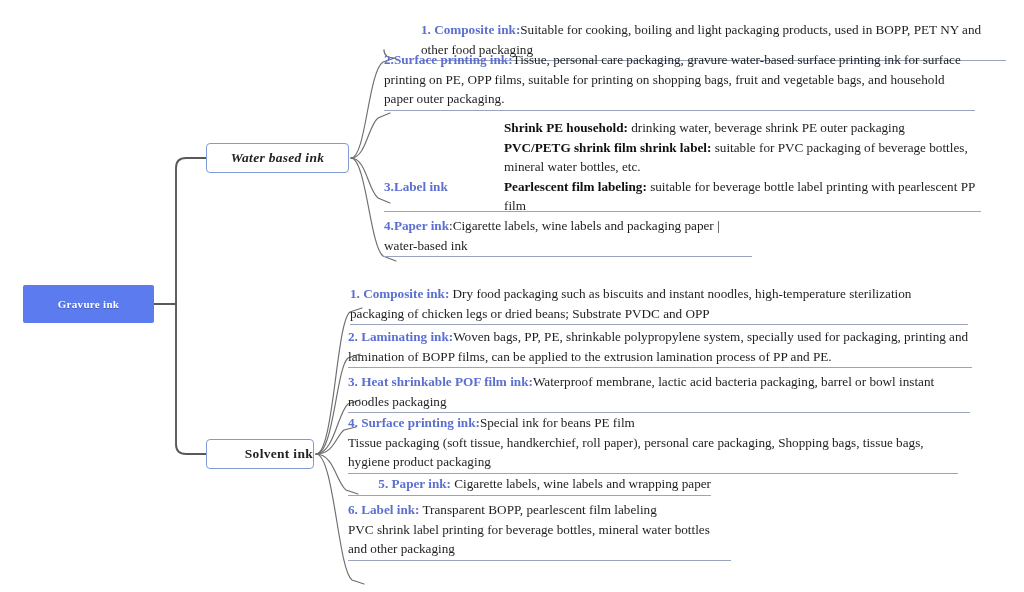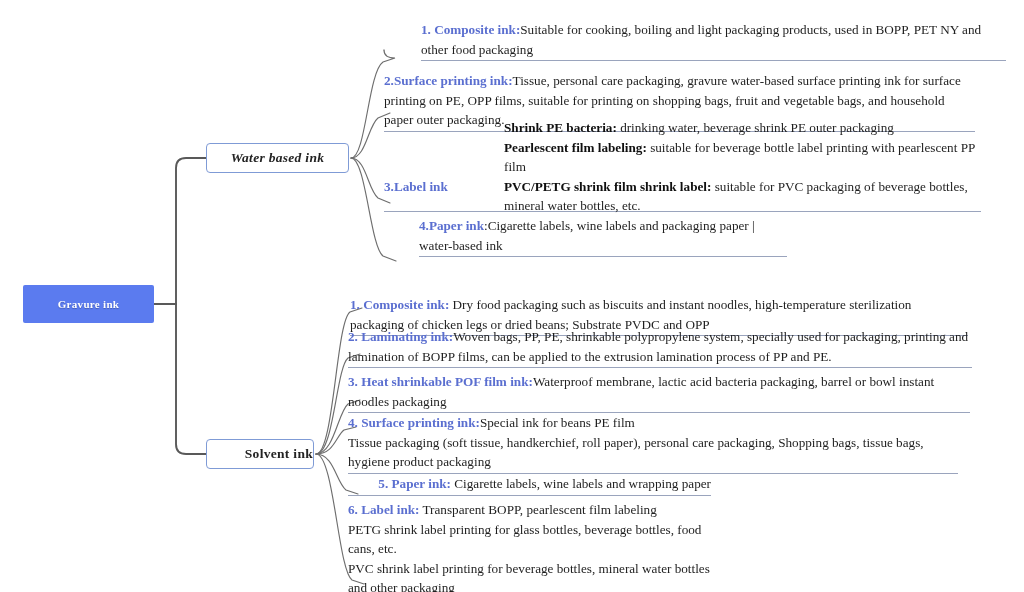--- a/index.html
+++ b/index.html
@@ -103,38 +103,38 @@
   </div>
 
   <div class="node branch branch-solvent">
     <span>Solvent ink</span>
   </div>
 
   <div class="leaf" style="left:384px;top:20px;width:585px;margin-left:37px;">
     <span class="hd">1. Composite ink:</span><span>Suitable for cooking, boiling and light packaging products, used in BOPP, PET NY and other food packaging</span>
   </div>
 
-  <div class="leaf" style="left:384px;top:71px;width:591px;">
+  <div class="leaf" style="left:384px;top:50px;width:591px;">
     <span class="hd">2.Surface printing ink:</span><span>Tissue, personal care packaging, gravure water-based surface printing ink for surface printing on PE, OPP films, suitable for printing on shopping bags, fruit and vegetable bags, and household paper outer packaging.</span>
   </div>
 
   <div class="leaf split" style="left:384px;top:124px;width:597px;height:88px;">
     <div class="lbl"><span class="hd">3.Label ink</span></div>
     <div class="det">
-      <div><span class="bd">Shrink PE bacteria:</span><span> drinking water, beverage shrink PE outer packaging</span></div>
+      <div><span class="bd">Shrink PE household:</span><span> drinking water, beverage shrink PE outer packaging</span></div>
+      <div><span class="bd">PVC/PETG shrink film shrink label:</span><span> suitable for PVC packaging of beverage bottles, mineral water bottles, etc.</span></div>
       <div><span class="bd">Pearlescent film labeling:</span><span> suitable for beverage bottle label printing with pearlescent PP film</span></div>
-      <div><span class="bd">PVC/PETG shrink film shrink label:</span><span> suitable for PVC packaging of beverage bottles, mineral water bottles, etc.</span></div>
     </div>
   </div>
 
-  <div class="leaf" style="left:384px;top:216px;width:368px;margin-left:35px;">
+  <div class="leaf" style="left:384px;top:216px;width:368px;">
     <span class="hd">4.Paper ink</span><span>:Cigarette labels, wine labels and packaging paper | water-based ink</span>
   </div>
 
-  <div class="leaf" style="left:350px;top:295px;width:618px;">
+  <div class="leaf" style="left:350px;top:284px;width:618px;">
     <span class="hd">1. Composite ink:</span><span> Dry food packaging such as biscuits and instant noodles, high-temperature sterilization packaging of chicken legs or dried beans; Substrate PVDC and OPP</span>
   </div>
 
   <div class="leaf" style="left:348px;top:327px;width:624px;">
     <span class="hd">2. Laminating ink:</span><span>Woven bags, PP, PE, shrinkable polypropylene system, specially used for packaging, printing and lamination of BOPP films, can be applied to the extrusion lamination process of PP and PE.</span>
   </div>
 
   <div class="leaf" style="left:348px;top:372px;width:622px;">
     <span class="hd">3. Heat shrinkable POF film ink:</span><span>Waterproof membrane, lactic acid bacteria packaging, barrel or bowl instant noodles packaging</span>
   </div>
@@ -143,17 +143,16 @@
     <div><span class="hd">4. Surface printing ink:</span><span>Special ink for beans PE film</span></div>
     <div>Tissue packaging (soft tissue, handkerchief, roll paper), personal care packaging, Shopping bags, tissue bags, hygiene product packaging</div>
   </div>
 
   <div class="leaf" style="left:348px;top:474px;width:363px;text-align:right;">
     <span class="hd">5. Paper ink:</span><span> Cigarette labels, wine labels and wrapping paper</span>
   </div>
 
   <div class="leaf" style="left:348px;top:500px;width:383px;">
     <div><span class="hd">6. Label ink:</span><span> Transparent BOPP, pearlescent film labeling</span></div>
-    <div>PETG shrink label printing for glass bottles, beverage bottles, food cans, etc.</div>
     <div>PVC shrink label printing for beverage bottles, mineral water bottles and other packaging</div>
   </div>
 
 </div>
 
 </body></html>

